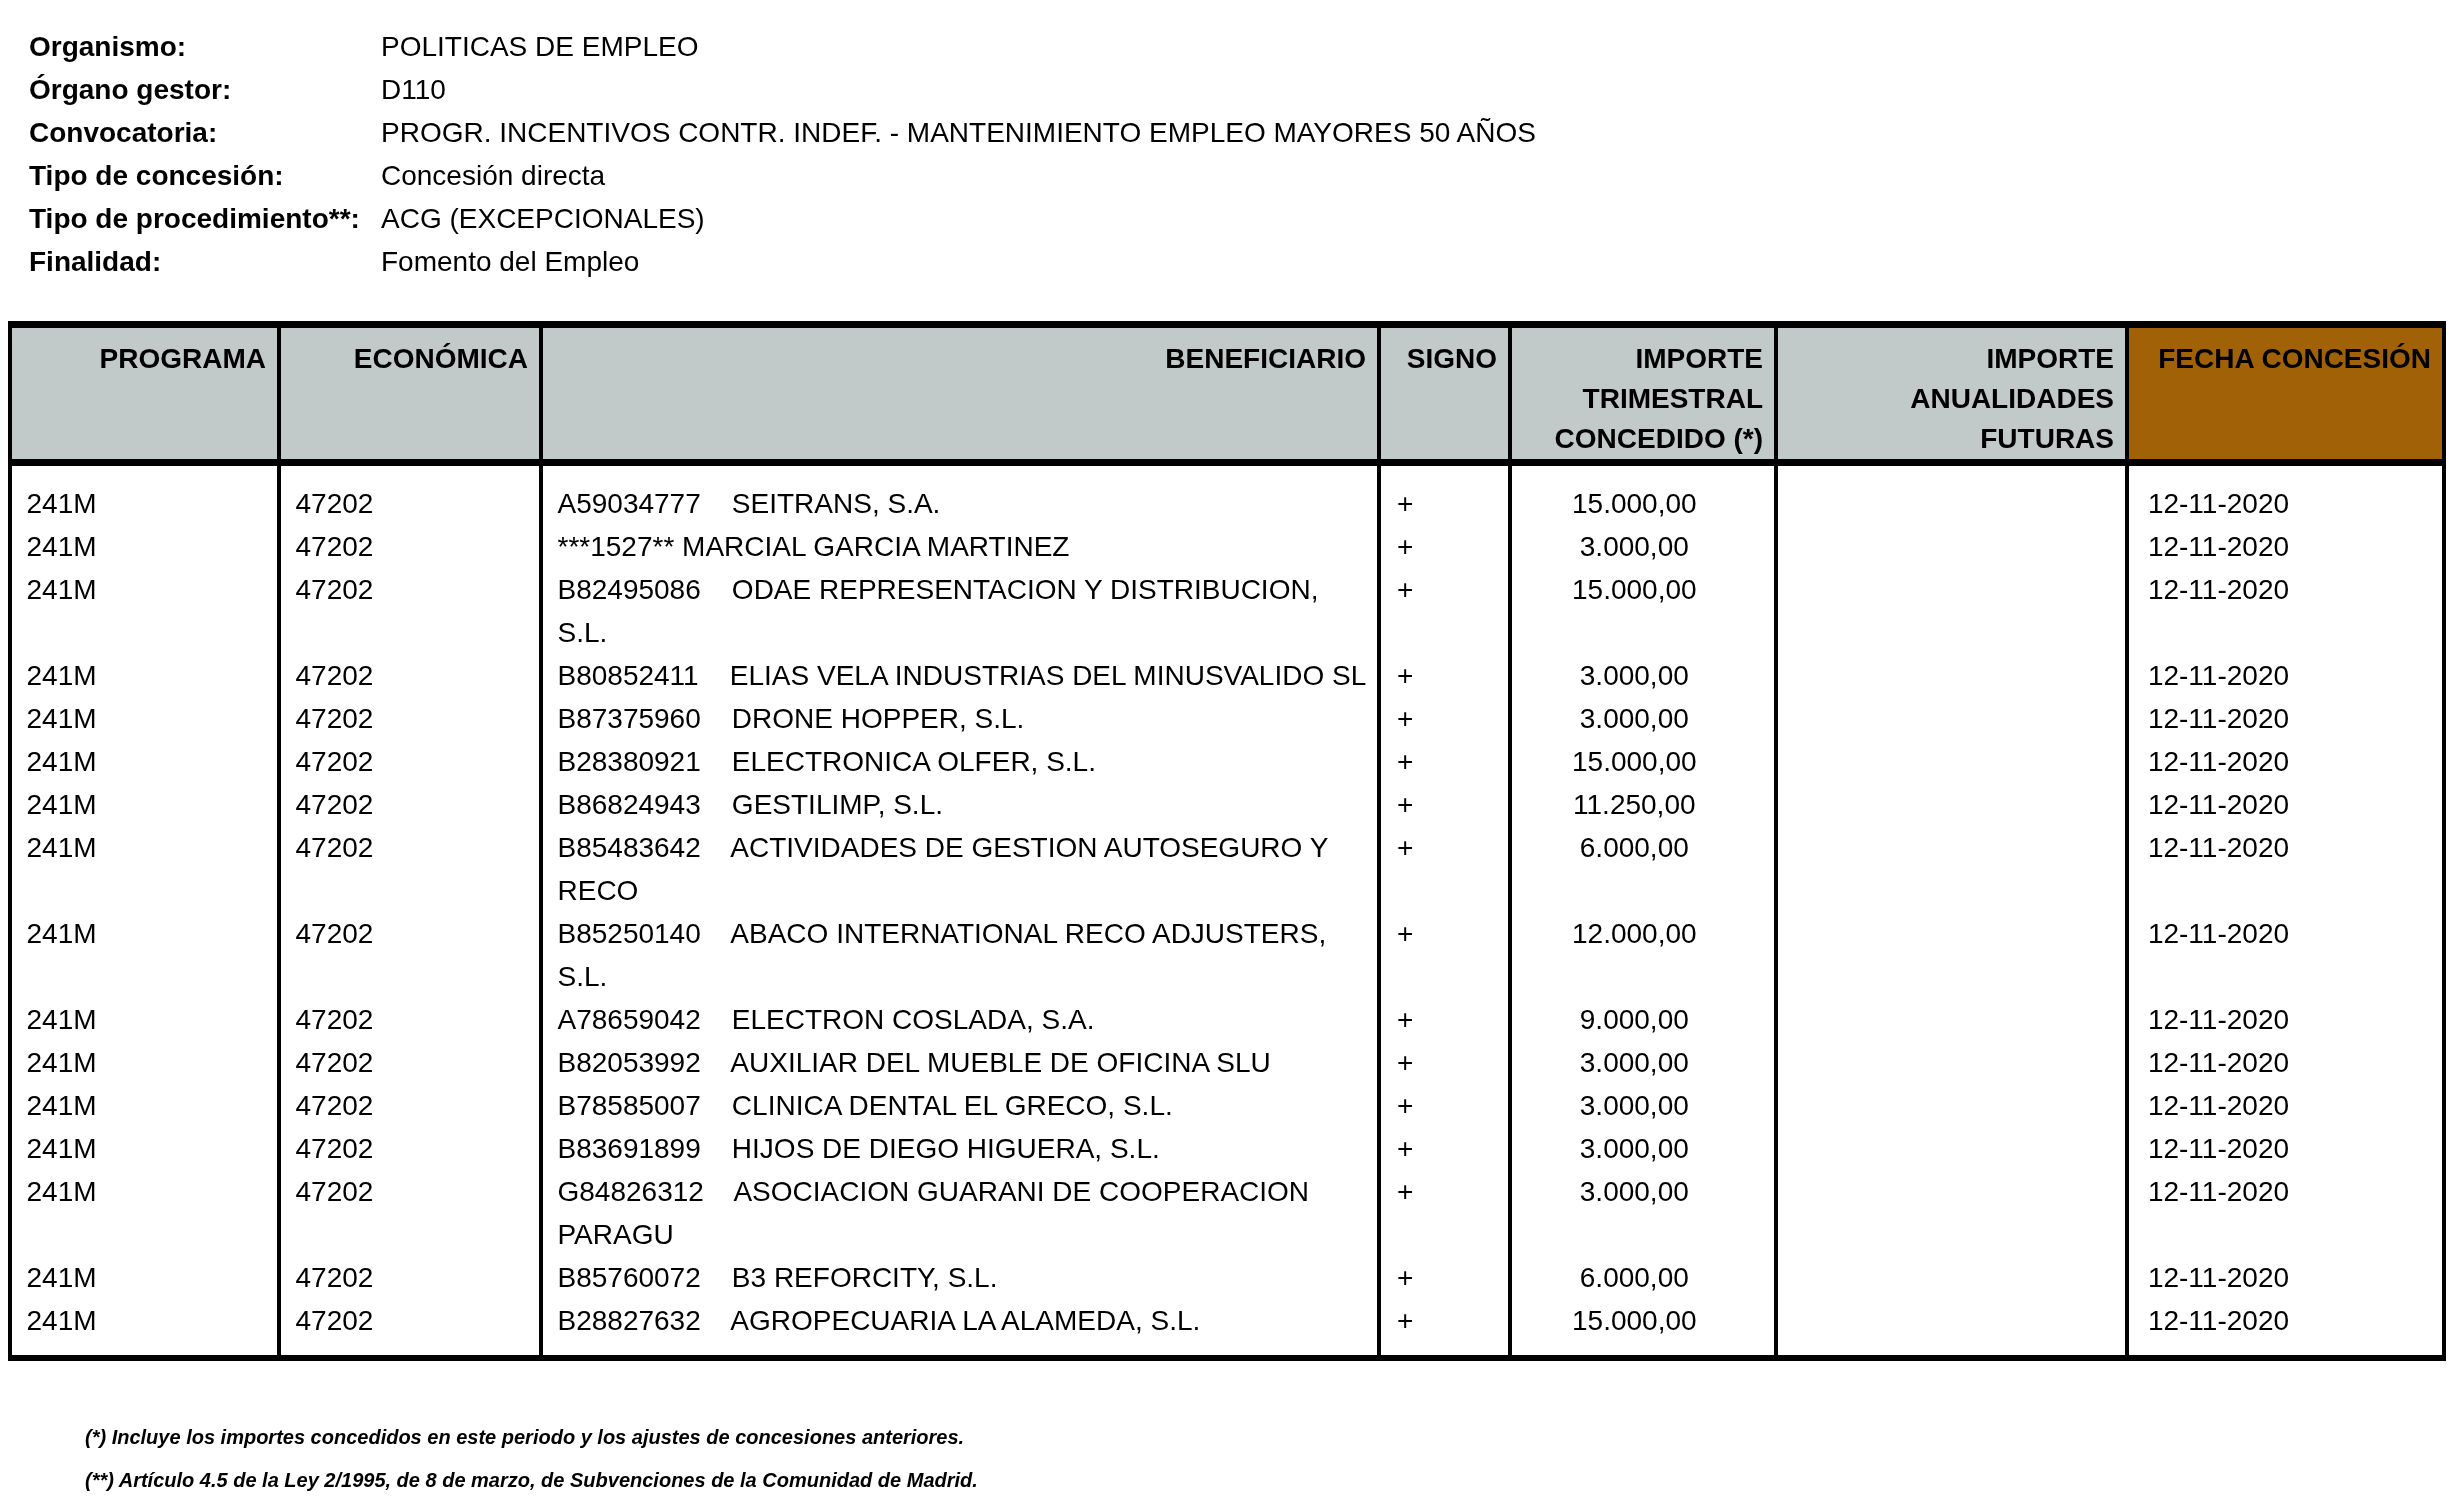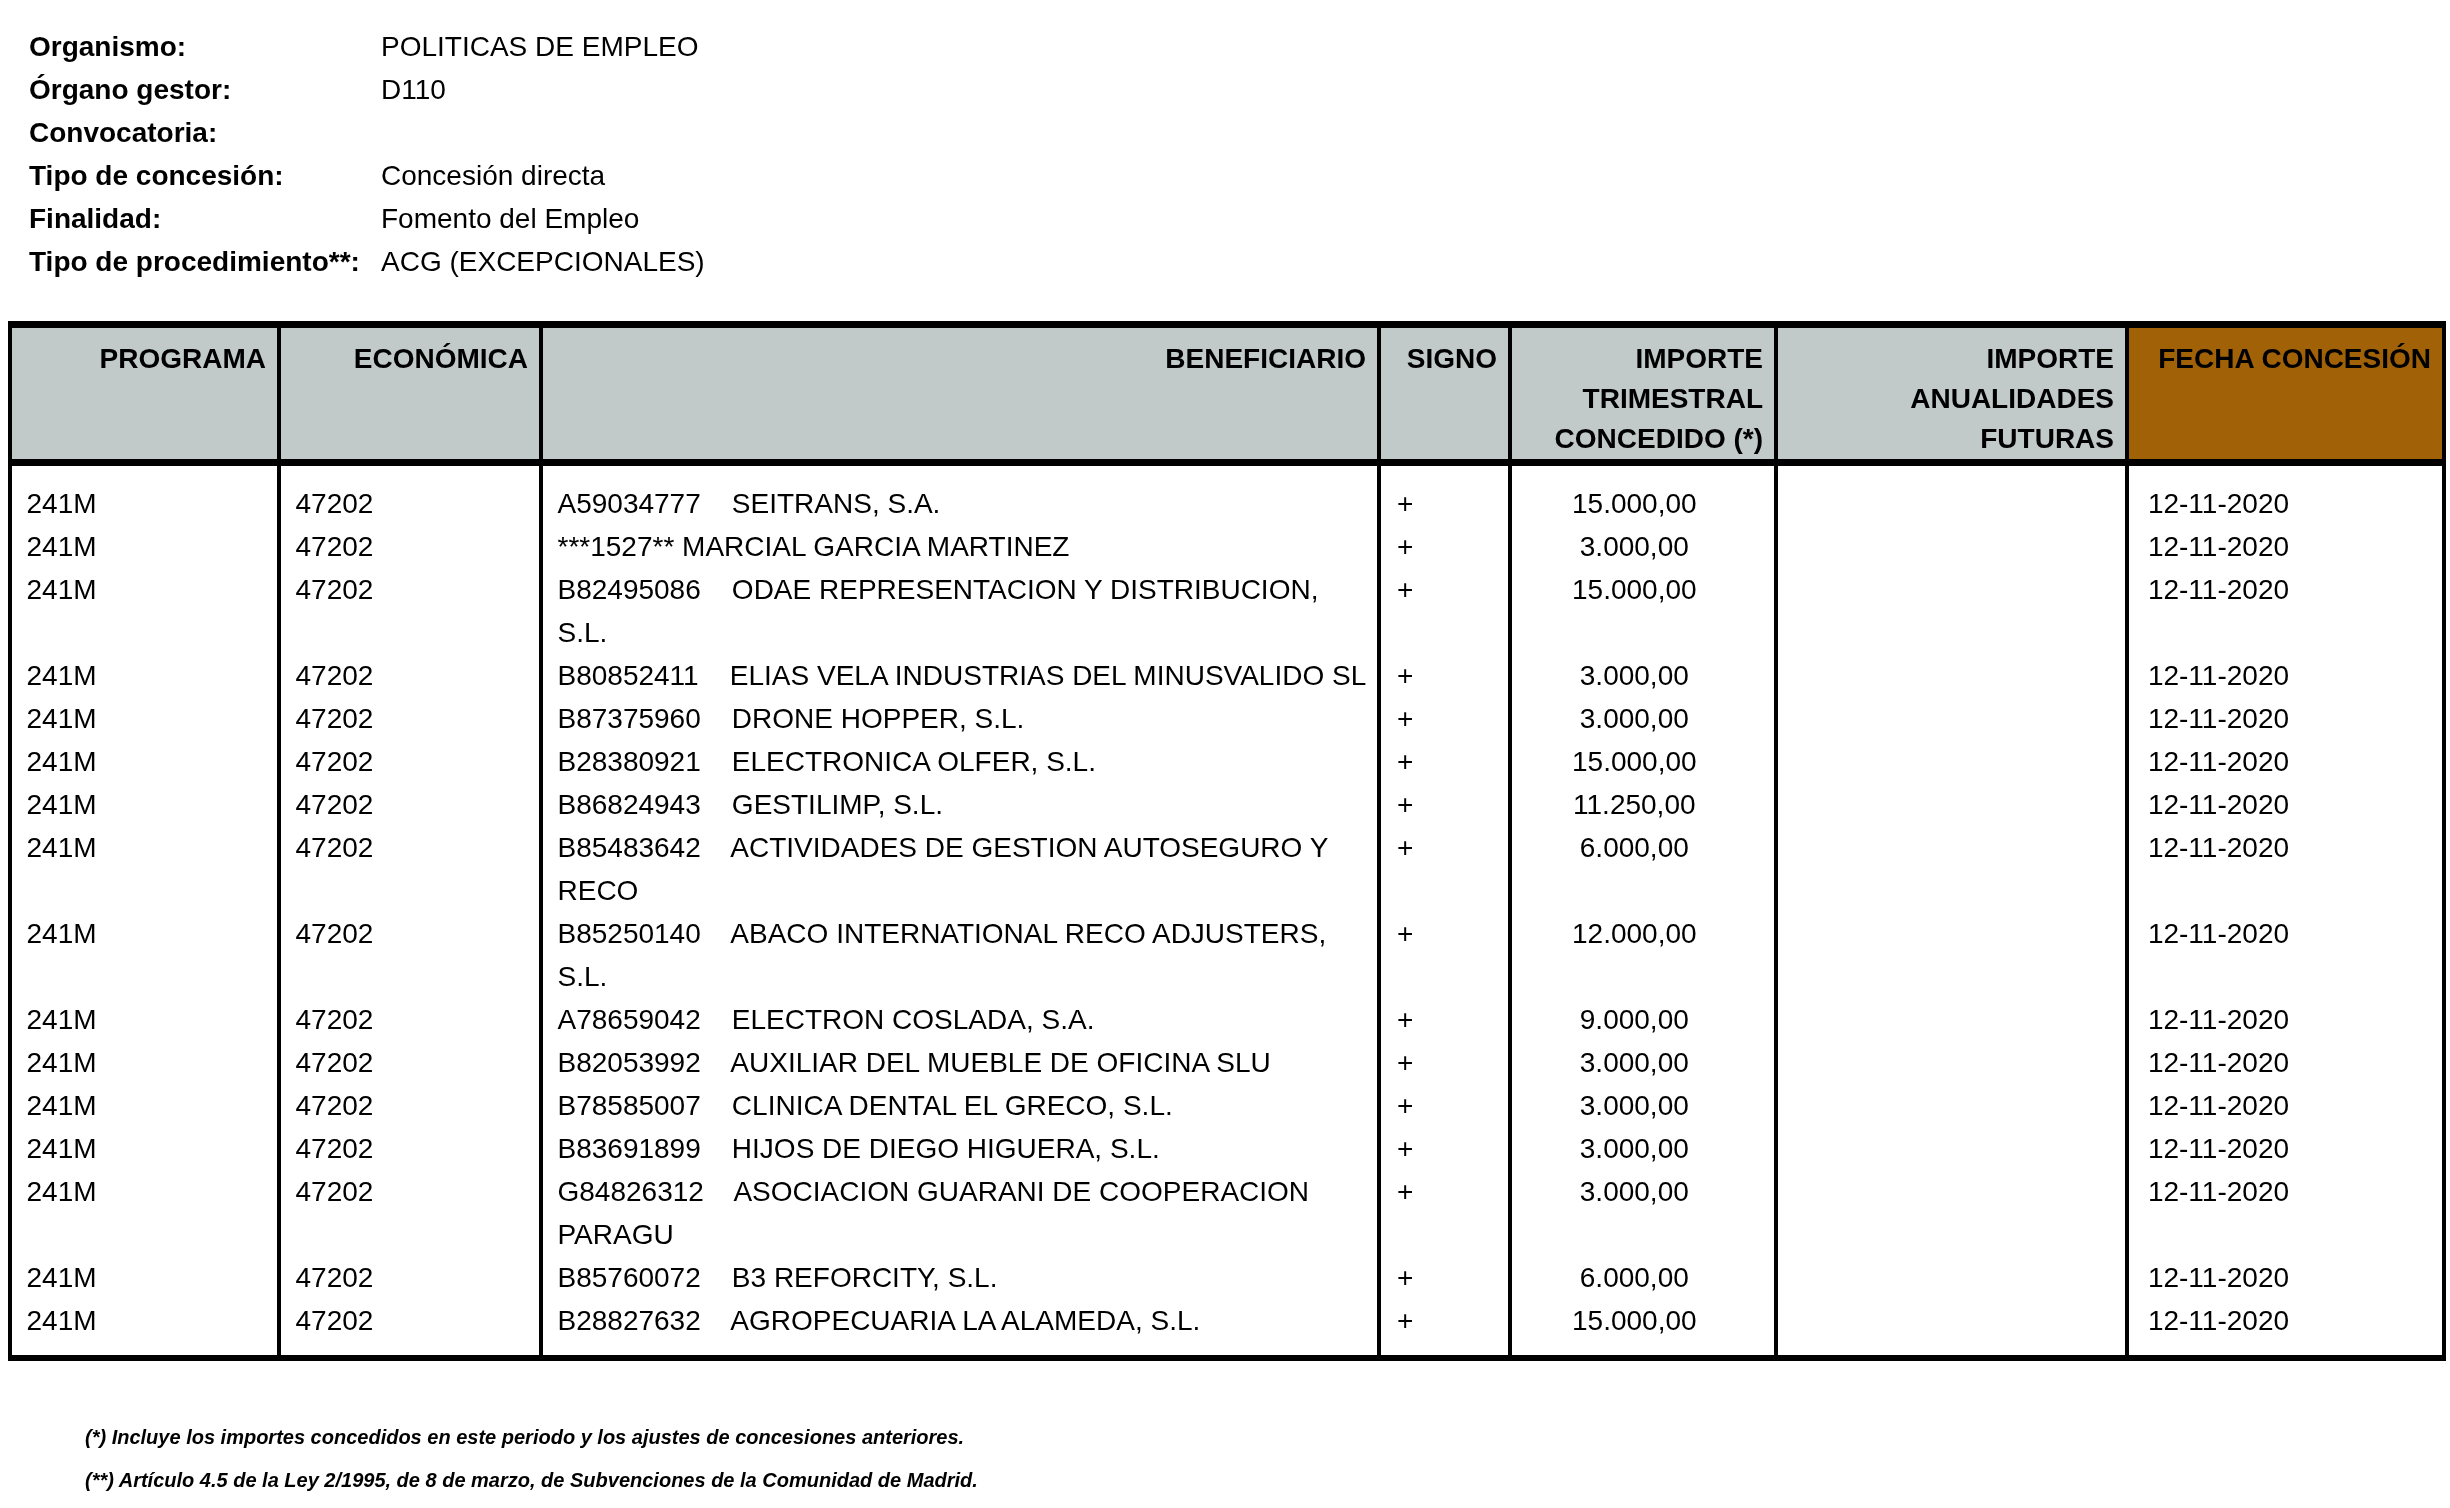--- a/index.html
+++ b/index.html
@@ -68,32 +68,33 @@
     <div class="meta-row">
       <span class="meta-label">Organismo:</span>
       <span class="meta-value">POLITICAS DE EMPLEO</span>
     </div>
     <div class="meta-row">
       <span class="meta-label">Órgano gestor:</span>
       <span class="meta-value">D110</span>
     </div>
     <div class="meta-row">
       <span class="meta-label">Convocatoria:</span>
+      <span class="meta-value">PROGR. INCENTIVOS CONTR. INDEF. - MANTENIMIENTO EMPLEO MAYORES 50 AÑOS</span>
     </div>
     <div class="meta-row">
       <span class="meta-label">Tipo de concesión:</span>
       <span class="meta-value">Concesión directa</span>
     </div>
     <div class="meta-row">
+      <span class="meta-label">Tipo de procedimiento**:</span>
+      <span class="meta-value">ACG (EXCEPCIONALES)</span>
+    </div>
+    <div class="meta-row">
       <span class="meta-label">Finalidad:</span>
       <span class="meta-value">Fomento del Empleo</span>
-    </div>
-    <div class="meta-row">
-      <span class="meta-label">Tipo de procedimiento**:</span>
-      <span class="meta-value">ACG (EXCEPCIONALES)</span>
     </div>
   </div>
 
   <table class="grants-table">
     <colgroup>
       <col style="width:269px">
       <col style="width:262px">
       <col style="width:838px">
       <col style="width:131px">
       <col style="width:266px">

